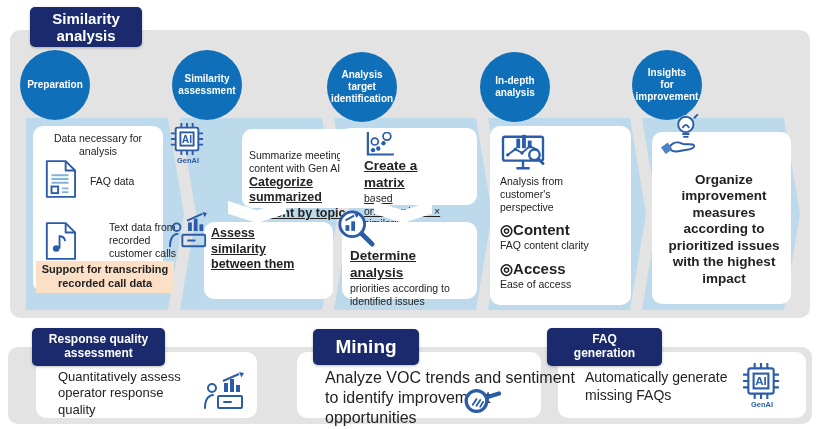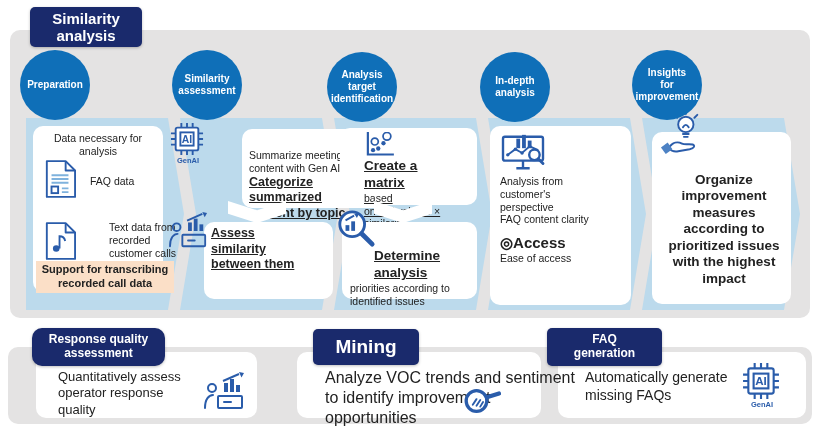--- a/index.html
+++ b/index.html
@@ -157,21 +157,21 @@
     <svg viewBox="0 0 42 42" width="40" height="40">
       <circle cx="17" cy="17" r="13" fill="#fff" stroke="currentColor" stroke-width="3"></circle>
       <rect x="10" y="18" width="4" height="6" fill="currentColor"></rect>
       <rect x="16" y="14" width="4" height="10" fill="currentColor"></rect>
       <path d="M10 13 l9 -5" stroke="currentColor" stroke-width="2" fill="none"></path>
       <path d="M19 6 l5 0 -2 4.5 z" fill="currentColor"></path>
       <path d="M27 27 l11 11" stroke="currentColor" stroke-width="5" stroke-linecap="round"></path>
     </svg>
   </div>
   <div class="abs wbox" style="left:342px;top:222px;width:135px;height:77px;padding:26px 8px 4px;box-sizing:border-box;">
-    <div class="em pre" style="font-size:13.5px;margin-left:24px;">Determine analysis</div>
+    <div class="em pre" style="font-size:13.5px;">Determine analysis</div>
     <div class="t10 pre">priorities according to
 identified issues</div>
   </div>
 
   <div class="abs wbox" style="left:490px;top:126px;width:141px;height:179px;padding:6px 10px;box-sizing:border-box;">
     <div class="icon">
       <svg viewBox="0 0 48 42" width="46" height="40">
         <rect x="3" y="5" width="42" height="25" rx="2" fill="#fff" stroke="currentColor" stroke-width="2.5"></rect>
         <g fill="currentColor">
           <rect x="17" y="7" width="4" height="10"></rect>
@@ -184,20 +184,21 @@
         <circle cx="23" cy="22" r="1.8" fill="currentColor"></circle>
           <circle cx="31" cy="15" r="1.8" fill="currentColor"></circle>
         <circle cx="36" cy="24" r="5.5" fill="none" stroke="currentColor" stroke-width="2.5"></circle>
         <path d="M40 28 l5 5" stroke="currentColor" stroke-width="3" stroke-linecap="round"></path>
         <path d="M17 38 h14 M24 30 v8" stroke="currentColor" stroke-width="2.5"></path>
       </svg>
     </div>
     <div class="t10 pre" style="margin-top:3px;">Analysis from
 customer's
 perspective</div>
+    <div class="ptheading">◎Content</div>
     <div class="t10">FAQ content clarity</div>
     <div class="ptheading">◎Access</div>
     <div class="t10">Ease of access</div>
   </div>
 
   <div class="abs wbox" style="left:652px;top:132px;width:139px;height:172px;"></div>
   <div class="abs icon" style="left:660px;top:112px;">
     <svg viewBox="0 0 46 46" width="44" height="44">
       <g stroke="currentColor" fill="#fff" stroke-width="2" stroke-linecap="round">
         <circle cx="27" cy="13" r="8"></circle>
@@ -215,21 +216,21 @@
 improvement
 measures
 according to
 prioritized issues
 with the highest
 impact</div>
 
   <div class="abs panel" style="left:8px;top:347px;width:804px;height:77px;"></div>
 
   <div class="abs wbox" style="left:36px;top:352px;width:221px;height:66px;"></div>
-  <div class="abs navy-label pre" style="left:32px;top:328px;width:133px;height:38px;font-size:12px;border-radius:10px;">Response quality
+  <div class="abs navy-label pre" style="left:32px;top:328px;width:133px;height:38px;font-size:12px;">Response quality
 assessment</div>
   <div class="abs t13 pre" style="left:58px;top:369px;z-index:3;">Quantitatively assess
 operator response
 quality</div>
   <div class="abs icon" style="left:203px;top:372px;">
     <svg viewBox="0 0 44 40" width="44" height="40">
       <g stroke="currentColor" fill="none" stroke-width="2" stroke-linecap="round" stroke-linejoin="round">
         <circle cx="9" cy="16" r="4"></circle>
         <path d="M2 36 c0 -9 4 -13 8 -13"></path>
         <rect x="15" y="24" width="24" height="12" rx="1"></rect>

